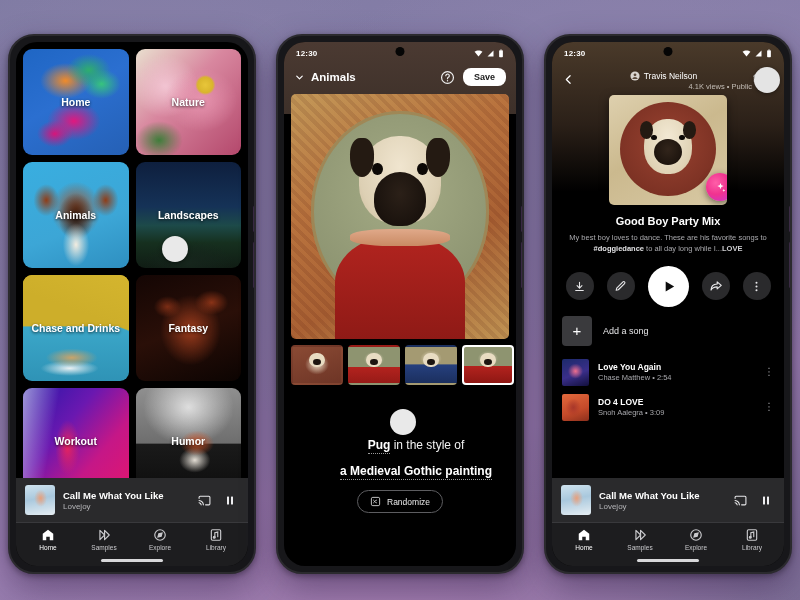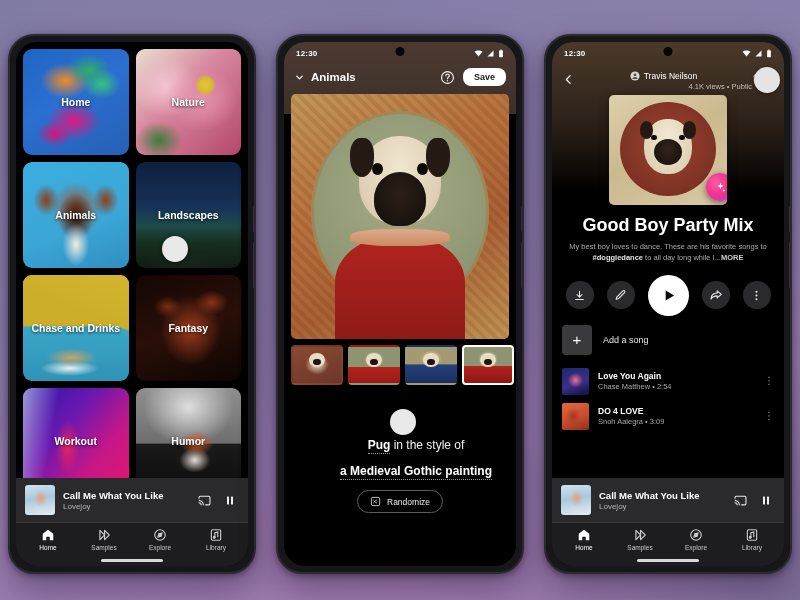--- a/index.html
+++ b/index.html
@@ -269,21 +269,21 @@
   .a-eye{ position:absolute; top:36%; width:5%; height:5%; background:#0d0906; border-radius:50%;}
   .a-eye.l{ left:36%;} .a-eye.r{ right:36%;}
   .a-badge{
     position:absolute; right:-7px; bottom:4px; width:28px; height:28px; border-radius:50%;
     background:radial-gradient(circle at 35% 35%, #ff5ea8 0%, #f0338f 45%, #c436d6 100%);
     display:flex; align-items:center; justify-content:center;
     box-shadow:0 2px 7px rgba(0,0,0,.5);
   }
 
   .mixtitle{ position:relative; z-index:3; text-align:center; color:#fff;
-    font-size:18px; font-weight:bold; margin-top:10px;}
+    font-size:11px; font-weight:bold; margin-top:10px;}
   .mixdesc{ position:relative; z-index:3; text-align:center; color:#a9a9ad;
     font-size:7.5px; line-height:1.5; padding:5px 12px 0;}
   .mixdesc b{ color:#e2e2e4; }
   .mixdesc .more{ color:#cfcfd2; font-weight:bold;}
   .actionrow{ position:relative; z-index:3; display:flex; align-items:center;
     justify-content:center; gap:13px; padding:11px 0 9px;}
   .abtn{ width:28px; height:28px; border-radius:50%; background:#2a2a2c;
     display:flex; align-items:center; justify-content:center;}
   .abtn.play{ width:41px; height:41px; background:#fff;}
 
@@ -554,21 +554,21 @@
               <path d="M12 3.5l1.6 4.3 4.3 1.6-4.3 1.6L12 15.3l-1.6-4.3L6.1 9.4l4.3-1.6z"></path>
               <path d="M18.2 14.5l.8 2.1 2.1.8-2.1.8-.8 2.1-.8-2.1-2.1-.8 2.1-.8z"></path>
             </svg>
         </div>
       </div>
     </div>
 
     <div class="mixtitle">Good Boy Party Mix</div>
     <div class="mixdesc">
       <span>My best boy loves to dance. These are his favorite</span>
-      <span>songs to </span><b>#doggiedance</b><span> to all day long while I...</span><span class="more">MORE</span>
+      <span>songs to </span><b>#doggiedance</b><span> to all day long while I...</span><span class="more">LOVE</span>
     </div>
 
     <div class="actionrow">
       <div class="abtn">
         <svg width="13" height="13" viewBox="0 0 24 24" fill="none" stroke="#e8e8ea" stroke-width="2" stroke-linecap="round" stroke-linejoin="round">
             <path d="M12 4v11m0 0-4.5-4.5M12 15l4.5-4.5M5 19.5h14"></path>
           </svg>
       </div>
       <div class="abtn">
         <svg width="13" height="13" viewBox="0 0 24 24" fill="none" stroke="#e8e8ea" stroke-width="2" stroke-linecap="round" stroke-linejoin="round">

